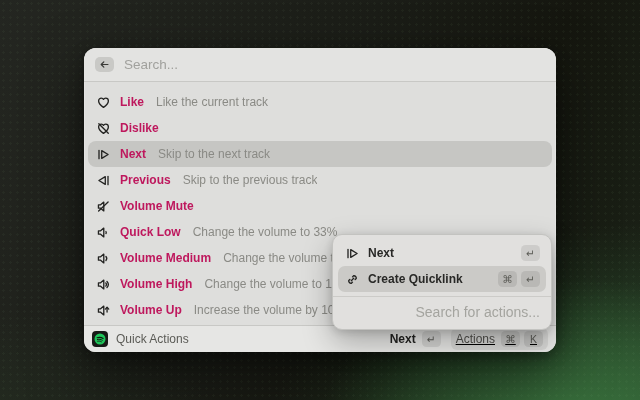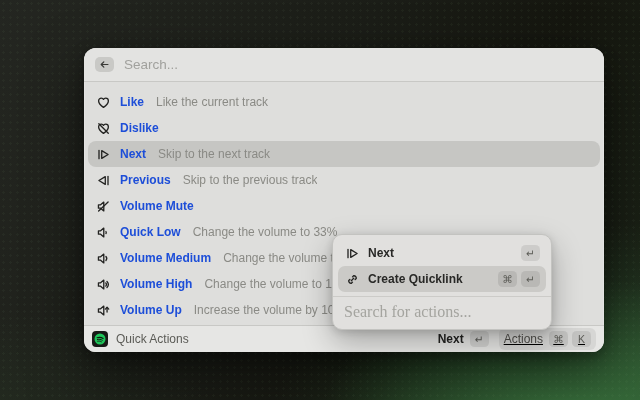--- a/index.html
+++ b/index.html
@@ -14,21 +14,21 @@
       radial-gradient(60% 55% at -5% 115%, rgba(46,70,44,.35), rgba(46,70,44,0) 70%),
       linear-gradient(118deg, #242621 0%, #1b1d17 45%, #15160f 68%, #1c2418 100%);
   }
   #stage::after {
     content:""; position:absolute; inset:0; pointer-events:none;
     background-image:radial-gradient(rgba(150,190,140,.05) 1px, transparent 1.2px);
     background-size:7px 7px;
   }
 
   .window {
-    position:absolute; left:84px; top:48px; width:520px; height:304px;
+    position:absolute; left:84px; top:48px; width:472px; height:304px;
     background:#dededc; border-radius:12px;
     box-shadow:0 22px 55px rgba(0,0,0,.5), 0 4px 14px rgba(0,0,0,.35), inset 0 0 0 .5px rgba(255,255,255,.35);
     z-index:2;
   }
 
   
   .searchbar {
     display:flex; align-items:center; gap:10px;
     height:34px; padding:0 11px;
     background:#e3e3e1; border-bottom:1px solid #c8c8c5;
@@ -46,42 +46,42 @@
   .search-input::placeholder { color:#a1a19d; }
 
   
   .list { padding:7px 4px 0; }
   .row {
     display:flex; align-items:center; gap:9px;
     height:26px; padding:0 7px; border-radius:8px; cursor:default;
   }
   .row.selected { background:#c6c6c3; }
   .row .icn { width:16px; height:16px; flex:0 0 auto; display:flex; align-items:center; justify-content:center; }
-  .row .title { font-size:12px; font-weight:700; color:#1d4ed8; white-space:nowrap; }
+  .row .title { font-size:12px; font-weight:700; color:#be185d; white-space:nowrap; }
   .row .subtitle { font-size:12px; color:#8a8a85; margin-left:3px; white-space:nowrap; overflow:hidden; }
 
   
   .panel {
     position:absolute; left:248px; top:186px; width:220px;
     background:#e1e0de; border:1px solid #c3c3c0; border-radius:10px;
     box-shadow:0 12px 30px rgba(0,0,0,.28), 0 2px 8px rgba(0,0,0,.15);
     padding:5px; z-index:3;
   }
   .panel-row {
     display:flex; align-items:center; gap:8px;
     height:26px; padding:0 6px; border-radius:7px; cursor:default;
   }
   .panel-row.selected { background:#cbcac7; }
   .panel-row .icn { width:16px; height:16px; flex:0 0 auto; display:flex; align-items:center; justify-content:center; }
   .panel-row .plabel { flex:1; font-size:12px; font-weight:600; color:#282826; white-space:nowrap; }
   .panel-keys { display:flex; gap:4px; }
   .panel-divider { height:1px; background:#cccbc8; margin:4px -5px 3px; }
   .panel-search {
     width:100%; height:24px; border:none; outline:none; background:transparent;
-    font-family:Liberation Serif, serif; font-size:16px; color:#333; padding:0 6px;
+    font-family:Liberation Sans, sans-serif; font-size:14px; color:#333; padding:0 6px;text-align:right;
   }
   .panel-search::placeholder { color:#a4a49f; }
 
   .key {
     min-width:19px; height:16px; padding:0 3px;
     background:rgba(0,0,0,.085); border-radius:4.5px;
     display:inline-flex; align-items:center; justify-content:center;
     font-size:10.5px; color:#5c5c57; line-height:1;
   }
 

